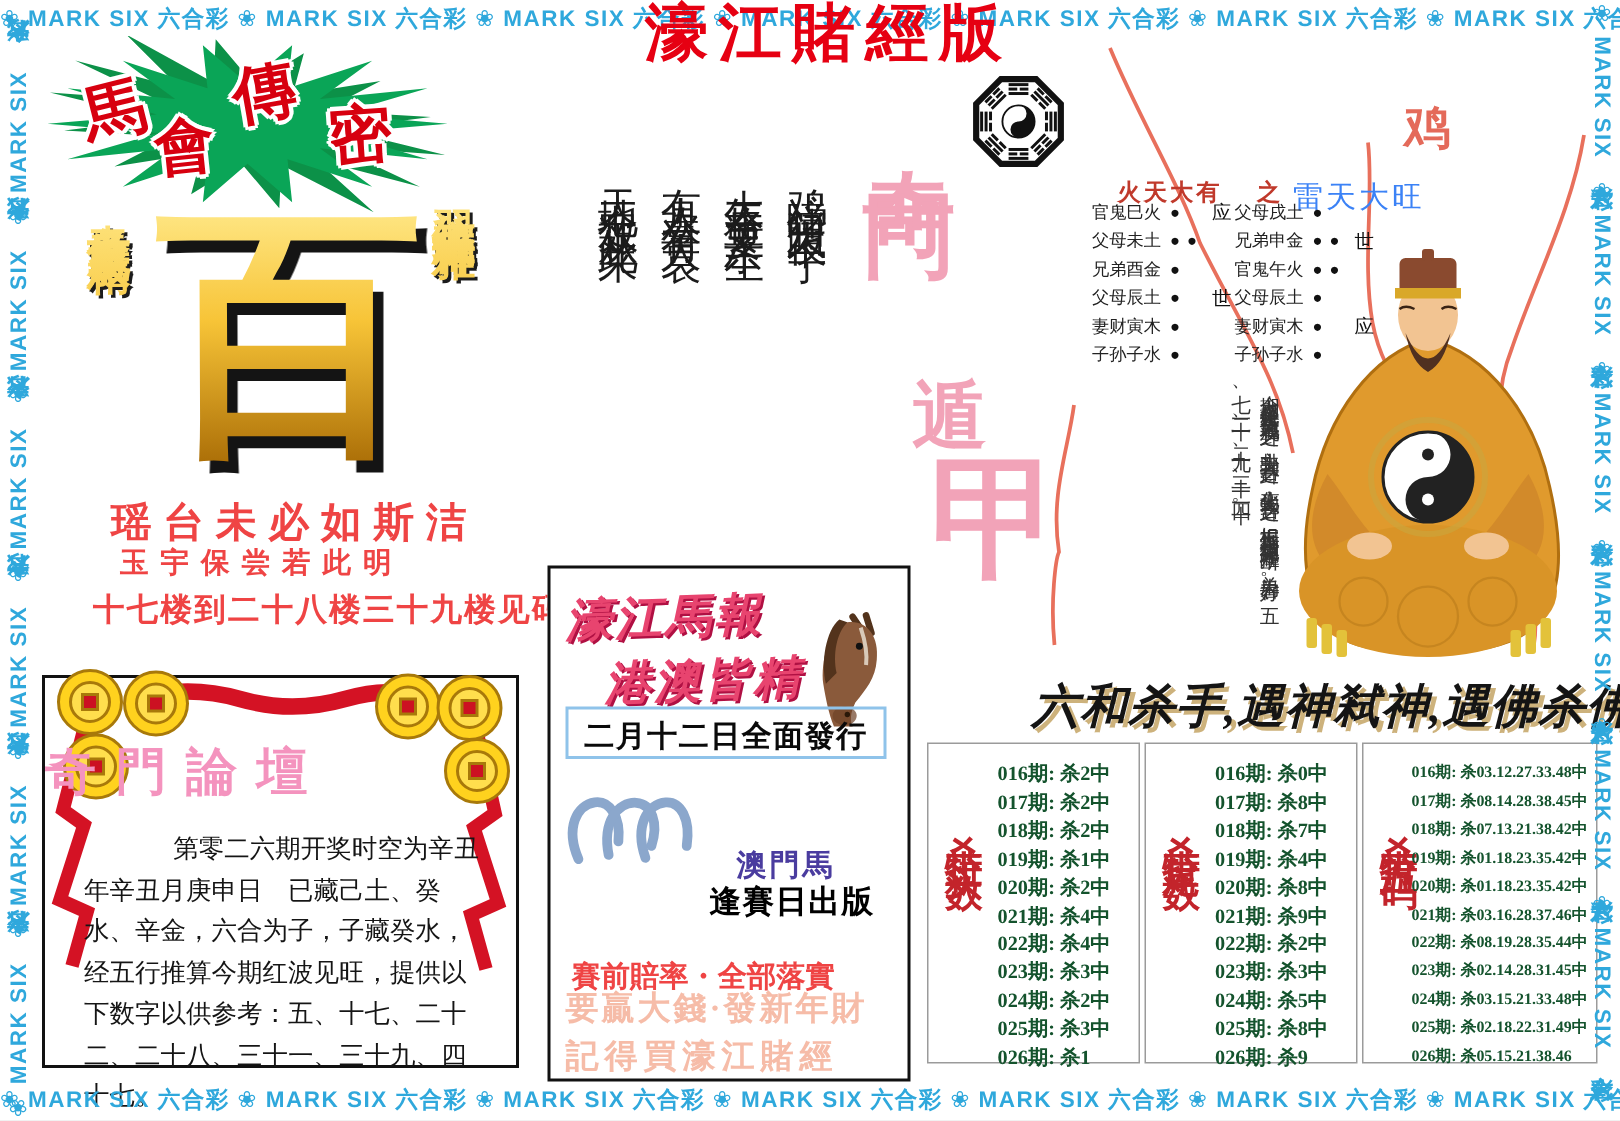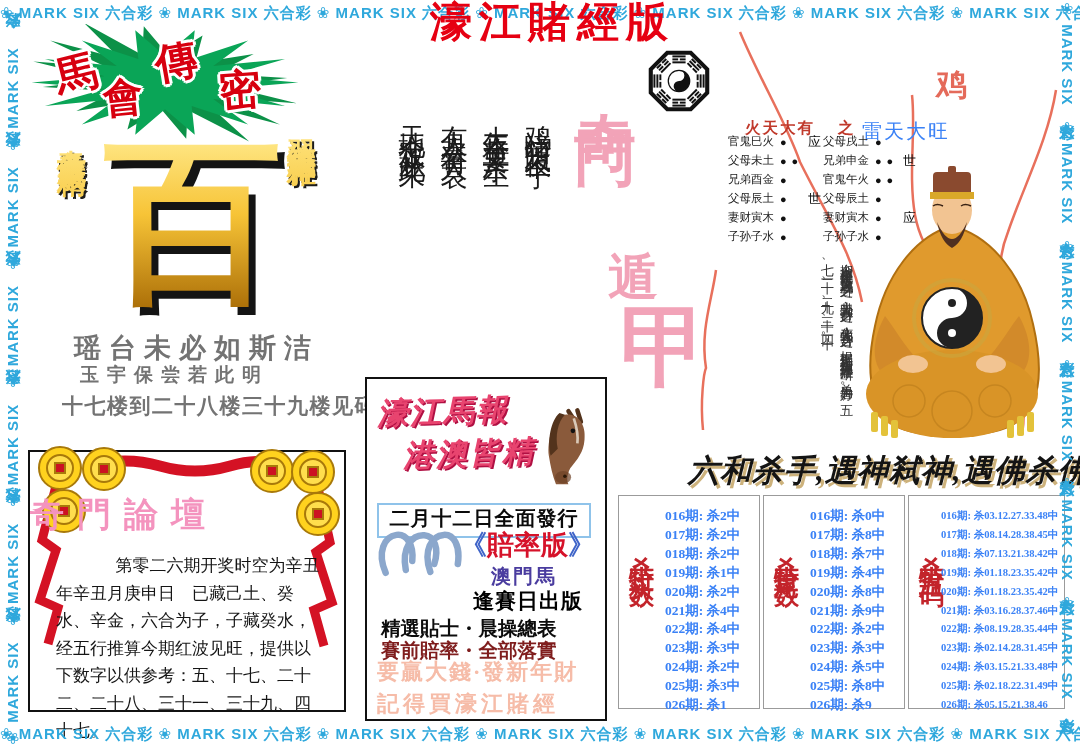--- a/index.html
+++ b/index.html
@@ -11,30 +11,30 @@
   .btop{left:0;top:0;width:1080px;height:26px;line-height:26px}
   .bbot{left:0;bottom:0;width:1080px;height:26px;line-height:26px}
   .bleft{left:0;top:0;width:26px;height:747px;writing-mode:vertical-rl;transform:rotate(180deg);line-height:26px}
   .bright{right:0;top:0;width:26px;height:747px;writing-mode:vertical-rl;line-height:26px}
   .goldtext{background:linear-gradient(180deg,#ffe98a 0%,#f7c437 45%,#a96c06 100%);
             -webkit-background-clip:text;background-clip:text;color:transparent;
             filter:drop-shadow(2px 2px 0 #1c1c1c);font-weight:bold}
   .vert{writing-mode:vertical-rl}
   .star-char{position:absolute;color:#d7000f;font-weight:900;
      text-shadow:-2px -2px 0 #fff,2px -2px 0 #fff,-2px 2px 0 #fff,2px 2px 0 #fff,0 -3px 0 #fff,0 3px 0 #fff,-3px 0 0 #fff,3px 0 0 #fff;}
-  .redline{color:#737373;font-weight:bold;white-space:nowrap}
+  .redline{color:#ef4444;font-weight:bold;white-space:nowrap}
   .poemcol{writing-mode:vertical-rl;font-size:27px;letter-spacing:6px;color:#1b1b1b;line-height:1}
   .hexrow{display:flex;align-items:center;height:19px;white-space:nowrap}
   .hexname{font-size:11.5px;color:#222;width:52px}
   .hexdots{font-size:11px;color:#111;width:28px;letter-spacing:1px}
   .hexmark{font-size:13px;color:#111}
   .ktable{background:#fff;border:1.5px solid #9b9b9b;z-index:2}
   .klabel{position:absolute;left:6px;top:40px;writing-mode:vertical-rl;color:#c3242b;
           font-size:25px;font-weight:bold;letter-spacing:9px}
-  .trow{font-size:13.5px;font-weight:bold;color:#3b82f6;line-height:18.9px;white-space:nowrap}
+  .trow{font-size:13.5px;font-weight:bold;color:#14532d;line-height:18.9px;white-space:nowrap}
   .trow.small{font-size:10.6px;letter-spacing:0}
   .adt{font-style:italic;font-weight:900;color:#e8446f;text-shadow:1.5px 1.5px 0 #b01043;white-space:nowrap}
   svg{display:block}
 </style>
 </head>
 <body>
 
 <div id="page">
 
   <div class="a btxt btop">❀ MARK SIX 六合彩  ❀ MARK SIX 六合彩  ❀ MARK SIX 六合彩  ❀ MARK SIX 六合彩  ❀ MARK SIX 六合彩  ❀ MARK SIX 六合彩  ❀ MARK SIX 六合彩  ❀ MARK SIX 六合彩</div>
@@ -285,37 +285,33 @@
     <div class="a adt" style="left:36px;top:54px;font-size:31px;letter-spacing:2px;transform:rotate(-2deg)">港澳皆精</div>
     <svg class="a" width="66" height="82" viewBox="0 0 74 90" style="right:8px;top:26px">
       <path d="M42,6 l8,12 M52,5 l4,13" stroke="#53331c" stroke-width="5" stroke-linecap="round"></path>
       <path d="M38,10 C52,8 62,20 60,38 C59,52 52,60 44,70 C40,78 40,84 42,88 L28,88 C24,78 22,68 20,56 C18,40 24,14 38,10 Z" fill="#8a5a3b"></path>
       <path d="M38,10 C30,18 27,34 30,48 L22,56 C18,40 22,16 32,8 Z" fill="#53331c"></path>
       <path d="M48,14 C52,26 53,34 52,42" stroke="#d9c9b8" stroke-width="3" fill="none"></path>
       <circle cx="47" cy="28" r="2.6" fill="#111"></circle>
       <ellipse cx="36" cy="80" rx="9" ry="7" fill="#6e4227" opacity="0.7"></ellipse>
       <circle cx="38" cy="79" r="2" fill="#2a1808"></circle>
     </svg>
-    <div class="a" style="left:10px;top:124px;width:210px;height:31px;border:2px solid #8fc3ea;display:flex;align-items:flex-start;justify-content:center">
+    <div class="a" style="left:10px;top:92px;width:210px;height:31px;border:2px solid #8fc3ea;display:flex;align-items:flex-end;justify-content:center">
       <span style="font-size:20px;font-weight:900;letter-spacing:1px;color:#0a0a0a;white-space:nowrap">二月十二日全面發行</span>
     </div>
     <svg class="a" width="88" height="52" viewBox="0 0 88 52" style="left:8px;top:148px">
       <g stroke="#8ba7cc" stroke-width="6.5" fill="none" stroke-linecap="round">
         <path d="M8,44 C2,22 12,8 24,8 C34,8 40,20 36,36" transform="rotate(-8 22 26)"></path>
         <path d="M32,44 C26,22 36,8 48,8 C58,8 64,20 60,36" transform="rotate(4 46 26)"></path>
         <path d="M54,44 C48,22 58,8 70,8 C80,8 86,20 82,38" transform="rotate(-4 68 26)"></path>
       </g>
     </svg>
-    <div class="a" style="left:93px;top:148px;font-size:27px;font-weight:900;white-space:nowrap">
-      <span style="color:#3f64c8">《</span><span style="color:#d6122a">賠率版</span><span style="color:#3f64c8">》</span>
-    </div>
     <div class="a" style="left:124px;top:184px;font-size:20px;font-weight:900;color:#4a3c9f;letter-spacing:2px">澳門馬</div>
     <div class="a" style="left:106px;top:208px;font-size:21px;font-weight:900;color:#000000;letter-spacing:1px">逢賽日出版</div>
-    <div class="a" style="left:14px;top:236px;font-size:19.5px;font-weight:900;color:#0c0c0c;white-space:nowrap">精選貼士・晨操總表</div>
-    <div class="a" style="left:14px;top:258px;font-size:19.5px;font-weight:900;color:#7f1d1d;white-space:nowrap">賽前賠率・全部落實</div>
+    <div class="a" style="left:14px;top:258px;font-size:19.5px;font-weight:900;color:#ef4444;white-space:nowrap">賽前賠率・全部落實</div>
     <div class="a" style="left:10px;top:278px;font-size:22px;font-weight:900;color:#f6bca8;letter-spacing:2px;white-space:nowrap">要贏大錢·發新年財</div>
     <div class="a" style="left:10px;top:310px;font-size:22px;font-weight:900;color:#f6bca8;letter-spacing:4px;white-space:nowrap">記得買濠江賭經</div>
   </div>
 
   <div class="a" style="left:688px;top:450px;font-size:31px;font-weight:900;font-style:italic;color:#141414;
               text-shadow:3px 3px 0 #cdb27c;letter-spacing:1px;z-index:2;white-space:nowrap">六和杀手,遇神弒神,遇佛杀佛</div>
 
   <div class="a ktable" style="left:618px;top:495px;width:140px;height:212px">
     <div class="klabel">杀特头数</div>
     <div class="a" style="left:46px;top:11px">

